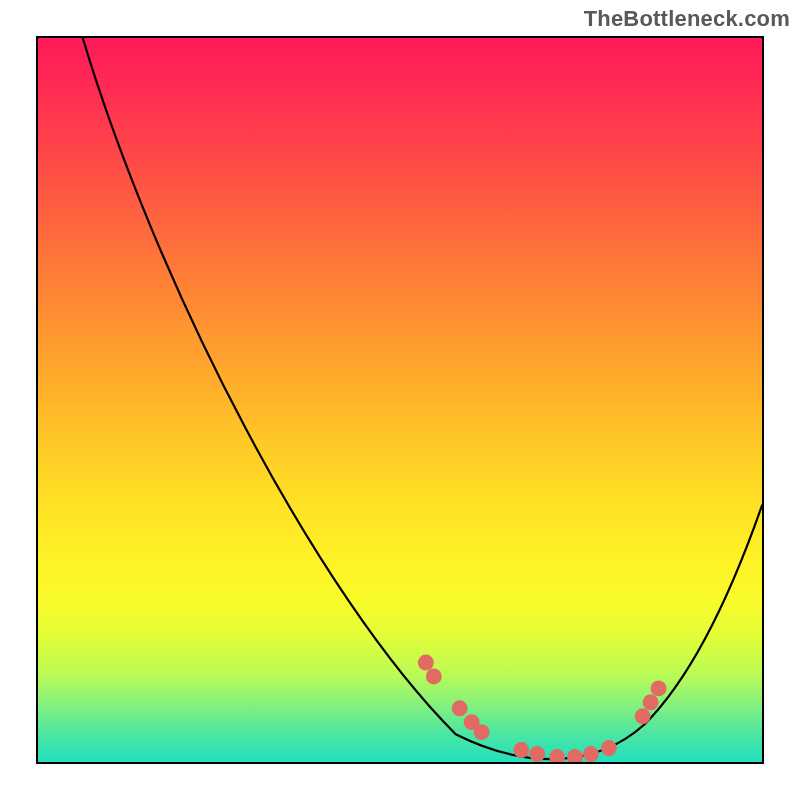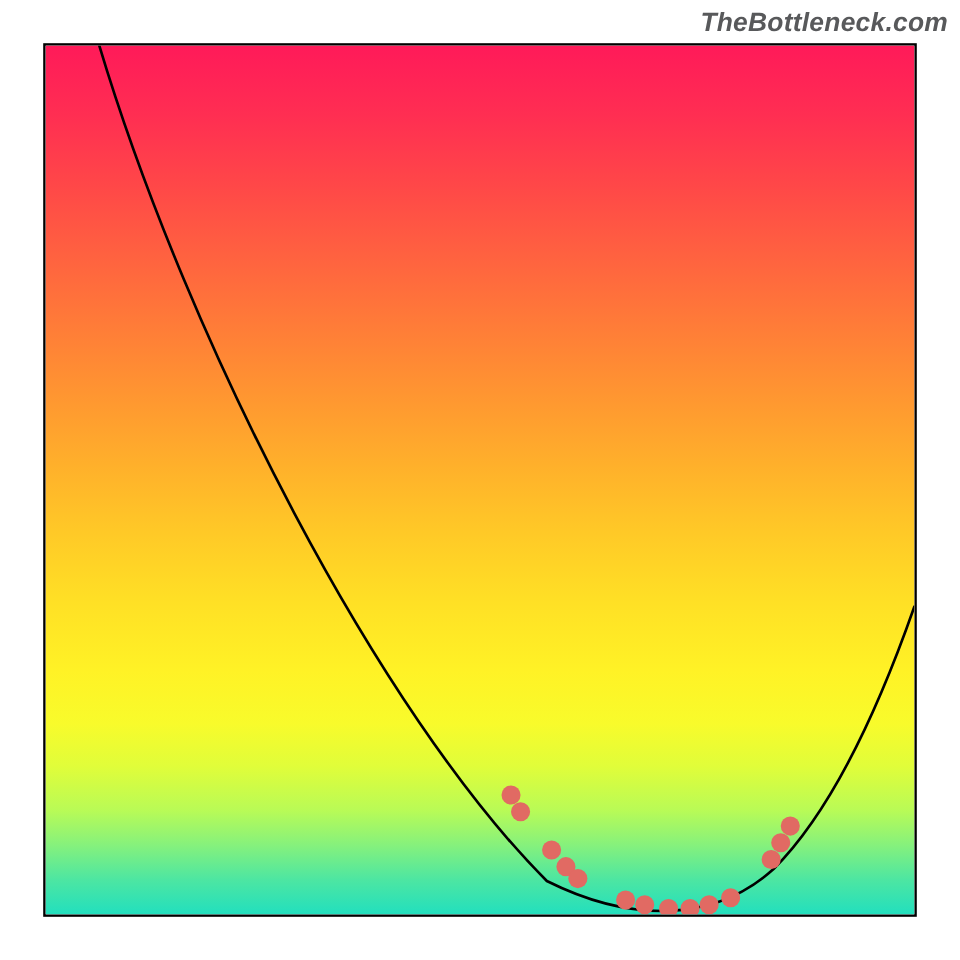--- a/index.html
+++ b/index.html
@@ -8,21 +8,20 @@
     width: 800px;
     height: 800px;
     background: #ffffff;
     font-family: Arial, Helvetica, sans-serif;
     overflow: hidden;
   }
   .wrap {
     position: relative;
     width: 800px;
     height: 800px;
-    font-style: italic;
   }
   .attribution {
     position: absolute;
     top: 6px;
     right: 10px;
     z-index: 10;
     font-size: 22px;
     font-weight: 600;
     color: #58595b;
     letter-spacing: 0.2px;

